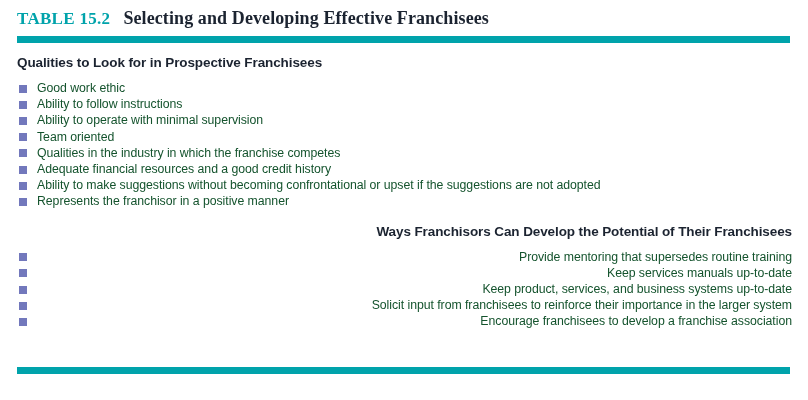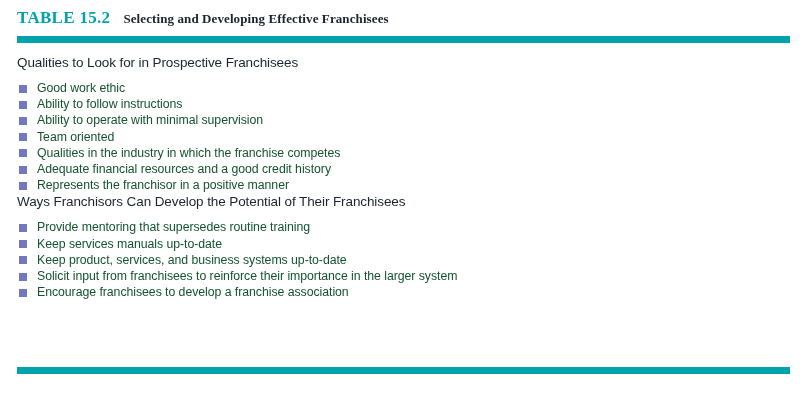--- a/index.html
+++ b/index.html
@@ -35,21 +35,21 @@
     font-family: "Liberation Serif", serif;
     font-weight: bold;
     font-size: 17px;
     letter-spacing: 0.3px;
     color: #00a3ab;
     margin-right: 13px;
   }
   .table-title {
     font-family: "Liberation Serif", serif;
     font-weight: bold;
-    font-size: 13px;
+    font-size: 18px;
     color: #1b2330;
     letter-spacing: 0.1px;
   }
 
   
   .rule {
     position: absolute;
     left: 17px;
     width: 773px;
     height: 7px;
@@ -59,25 +59,25 @@
   .rule-bottom { top: 367px; }
 
   
   .table-body {
     position: absolute;
     left: 17px;
     top: 55px;
     width: 775px;
   }
   .section { margin: 0; }
-  .section + .section { margin-top: 1px; }
+  .section + .section { margin-top: 14px; text-align: right; }
 
   .section-heading {
     font-family: "Liberation Sans", sans-serif;
-    font-weight: normal;
+    font-weight: bold;
     font-size: 13.5px;
     color: #1b2330;
     margin: 0 0 9px 0;
     line-height: 16px;
     letter-spacing: -0.1px;
   }
 
   .bullet-list {
     list-style: none;
     margin: 0;
@@ -139,20 +139,24 @@
         <li class="bullet-item">
           <span class="bullet-marker"></span>
           <span class="bullet-text">Qualities in the industry in which the franchise competes</span>
         </li>
         <li class="bullet-item">
           <span class="bullet-marker"></span>
           <span class="bullet-text">Adequate financial resources and a good credit history</span>
         </li>
         <li class="bullet-item">
           <span class="bullet-marker"></span>
+          <span class="bullet-text">Ability to make suggestions without becoming confrontational or upset if the suggestions are not adopted</span>
+        </li>
+        <li class="bullet-item">
+          <span class="bullet-marker"></span>
           <span class="bullet-text">Represents the franchisor in a positive manner</span>
         </li>
       </ul>
     </div>
 
     <div class="section">
       <h3 class="section-heading">Ways Franchisors Can Develop the Potential of Their Franchisees</h3>
       <ul class="bullet-list">
         <li class="bullet-item">
           <span class="bullet-marker"></span>

